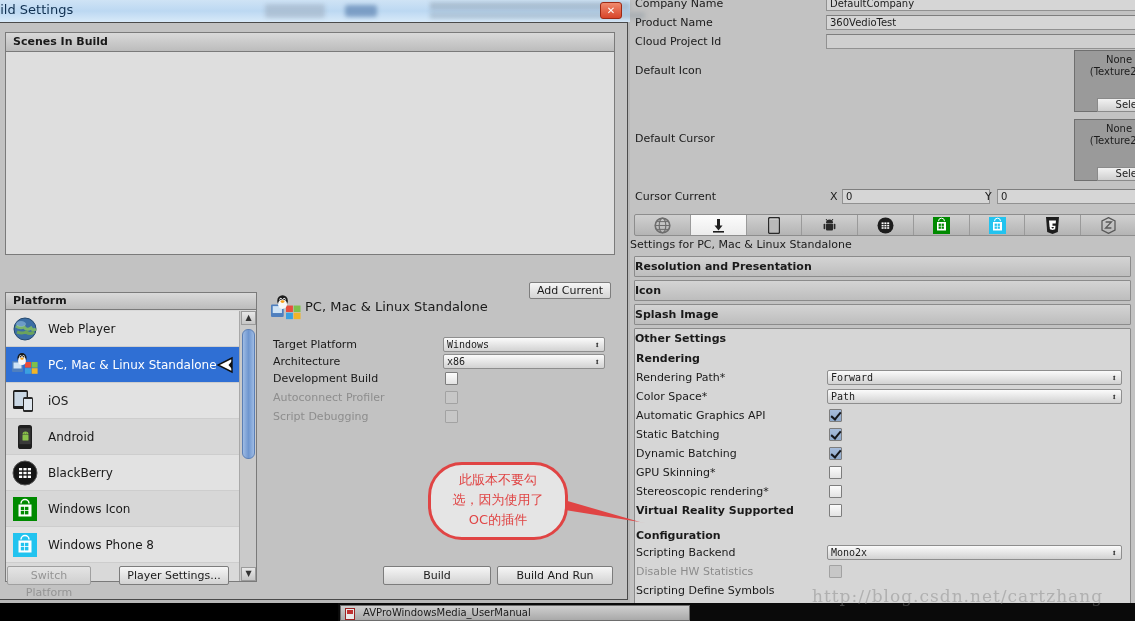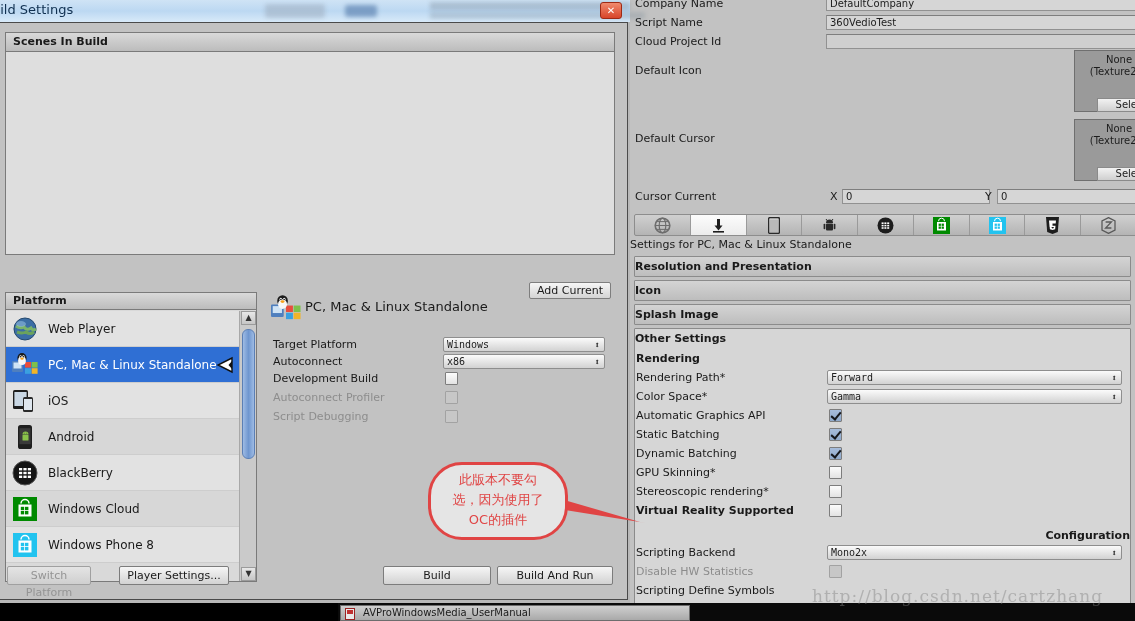--- a/index.html
+++ b/index.html
@@ -220,21 +220,21 @@
 </head>
 <body>
 
 <div id="inspector">
 
   <div class="row" style="top:-6px;position:relative;">
     <span class="lbl">Company Name</span>
     <span class="txtfield">DefaultCompany</span>
   </div>
   <div class="row" style="top:-6px;position:relative;">
-    <span class="lbl">Script Name</span>
+    <span class="lbl">Product Name</span>
     <span class="txtfield">360VedioTest</span>
   </div>
   <div class="row" style="top:-6px;position:relative;">
     <span class="lbl">Cloud Project Id</span>
     <span class="txtfield empty"></span>
   </div>
 
   <div class="row" style="top:4px;position:relative;">
     <span class="lbl">Default Icon</span>
   </div>
@@ -360,21 +360,21 @@
       <div class="row" style="font-weight:normal;">
         <span class="lbl" style="left:1px;">Rendering Path*</span>
         <span class="popupfield" style="left:192px; right:8px;">
           <span>Forward</span>
           <span class="arrows">⬍</span>
         </span>
       </div>
       <div class="row" style="font-weight:normal;">
         <span class="lbl" style="left:1px;">Color Space*</span>
         <span class="popupfield" style="left:192px; right:8px;">
-          <span>Gamma</span>
+          <span>Path</span>
           <span class="arrows">⬍</span>
         </span>
       </div>
       <div class="row" style="font-weight:normal;">
         <span class="lbl" style="left:1px;">Automatic Graphics API</span>
         <span class="cb on" style="left:194px;"></span>
       </div>
       <div class="row" style="font-weight:normal;">
         <span class="lbl" style="left:1px;">Static Batching</span>
         <span class="cb on" style="left:194px;"></span>
@@ -389,21 +389,21 @@
       </div>
       <div class="row" style="font-weight:normal;">
         <span class="lbl" style="left:1px;">Stereoscopic rendering*</span>
         <span class="cb" style="left:194px;"></span>
       </div>
       <div class="row" style="font-weight:bold;">
         <span class="lbl" style="left:1px;">Virtual Reality Supported</span>
         <span class="cb" style="left:194px;"></span>
       </div>
 
-      <div class="grouphdr pad" style="padding-left:1px;text-align:right;">Configuration</div>
+      <div class="grouphdr pad" style="padding-left:1px;">Configuration</div>
 
       <div class="row" style="font-weight:normal;">
         <span class="lbl" style="left:1px;">Scripting Backend</span>
         <span class="popupfield" style="left:192px; right:8px;">
           <span>Mono2x</span>
           <span class="arrows">⬍</span>
         </span>
       </div>
       <div class="row" style="font-weight:normal;">
         <span class="lbl dim" style="left:1px;">Disable HW Statistics</span>
@@ -538,21 +538,21 @@
             <svg width="26" height="26" viewBox="0 0 26 26">
               <rect x="1" y="1" width="24" height="24" fill="#008a00"></rect>
               <path d="M9 7.5 a4 4 0 0 1 8 0" fill="none" stroke="#fff" stroke-width="1.5"></path>
               <rect x="6.5" y="8.5" width="13" height="12" fill="#fff"></rect>
               <rect x="8.8" y="10.8" width="3.4" height="3.4" fill="#008a00"></rect>
               <rect x="13" y="10.8" width="3.4" height="3.4" fill="#008a00"></rect>
               <rect x="8.8" y="15" width="3.4" height="3.4" fill="#008a00"></rect>
               <rect x="13" y="15" width="3.4" height="3.4" fill="#008a00"></rect>
             </svg>
           </span>
-          <span class="nm">Windows Cloud</span>
+          <span class="nm">Windows Icon</span>
         </div>
 
         <div class="platrow">
           <span class="ico">
             <svg width="26" height="26" viewBox="0 0 26 26">
               <rect x="1" y="1" width="24" height="24" fill="#22c3ef"></rect>
               <path d="M9 7.5 a4 4 0 0 1 8 0" fill="none" stroke="#fff" stroke-width="1.5"></path>
               <rect x="6.5" y="8.5" width="13" height="12" fill="#fff"></rect>
               <rect x="8.8" y="10.8" width="3.4" height="3.4" fill="#22c3ef"></rect>
               <rect x="13" y="10.8" width="3.4" height="3.4" fill="#22c3ef"></rect>
@@ -600,21 +600,21 @@
       <div style="height:12px;"></div>
 
       <div class="row">
         <span class="lbl">Target Platform</span>
         <span class="popupfield">
           <span>Windows</span>
           <span class="arrows">⬍</span>
         </span>
       </div>
       <div class="row">
-        <span class="lbl">Autoconnect</span>
+        <span class="lbl">Architecture</span>
         <span class="popupfield">
           <span>x86</span>
           <span class="arrows">⬍</span>
         </span>
       </div>
       <div class="row" style="height:19px;">
         <span class="lbl">Development Build</span>
         <span class="cb"></span>
       </div>
       <div class="row" style="height:19px;">

